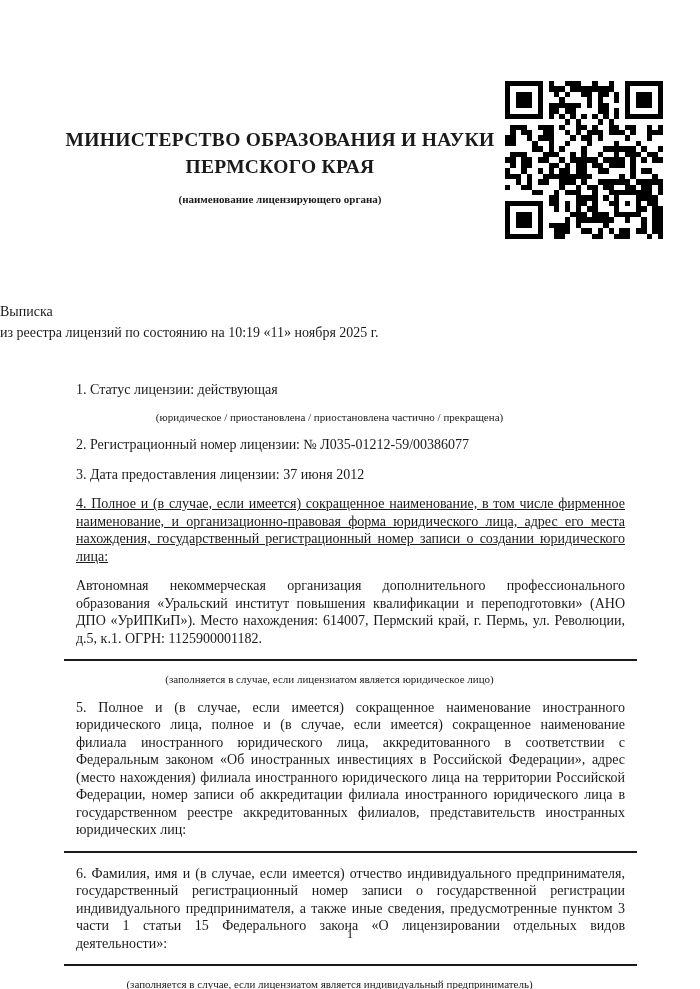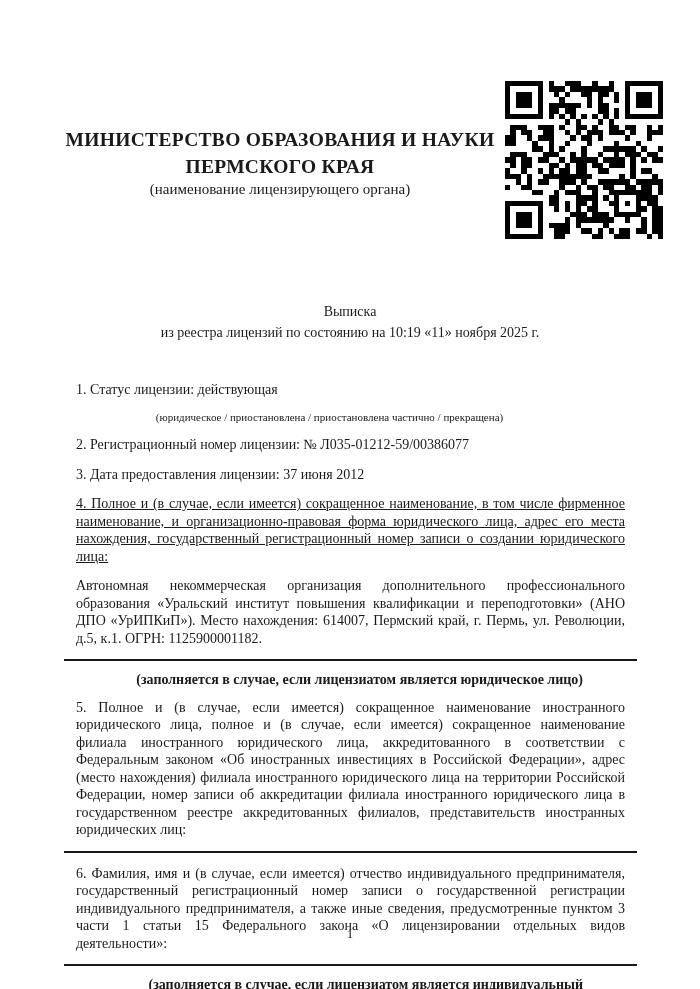--- a/index.html
+++ b/index.html
@@ -22,63 +22,62 @@
     width: 480px;
     text-align: center;
   }
   .ministry-line {
     font-size: 19.5px;
     font-weight: bold;
     line-height: 27px;
     letter-spacing: 0.3px;
   }
   .ministry-caption {
-    margin-top: 3px;
-    font-size: 15px;
+    margin-top: 13px;
+    font-size: 11px;
     line-height: 13px;
+    font-weight: bold;
   }
 
   .qr-box {
     position: absolute;
     top: 81px;
     left: 505px;
     width: 158px;
     height: 158px;
   }
   .qr-box svg { display: block; }
 
   
   .doc-title {
     position: absolute;
     top: 301px;
     left: 0;
     width: 700px;
-    text-align: center;
     font-size: 14px;
     line-height: 21px;
   }
 
   
   .content {
     position: absolute;
     top: 369px;
     left: 64px;
     width: 573px;
     font-size: 14px;
     line-height: 17.5px;
   }
   .content p { margin: 12px; }
   .para { text-align: justify; }
   .fill-caption {
-    font-size: 14px;
+    font-size: 11px;
     line-height: 13.5px;
-    text-align: right;
+    text-align: center;
     padding-right: 42px;
     margin-top: 1px;
-    font-weight: bold;
   }
   .item1-caption {
     font-size: 11px;
     line-height: 13.5px;
     text-align: center;
     padding-right: 42px;
     margin-top: 2px;
   }
   .rule {
     border: 0;

